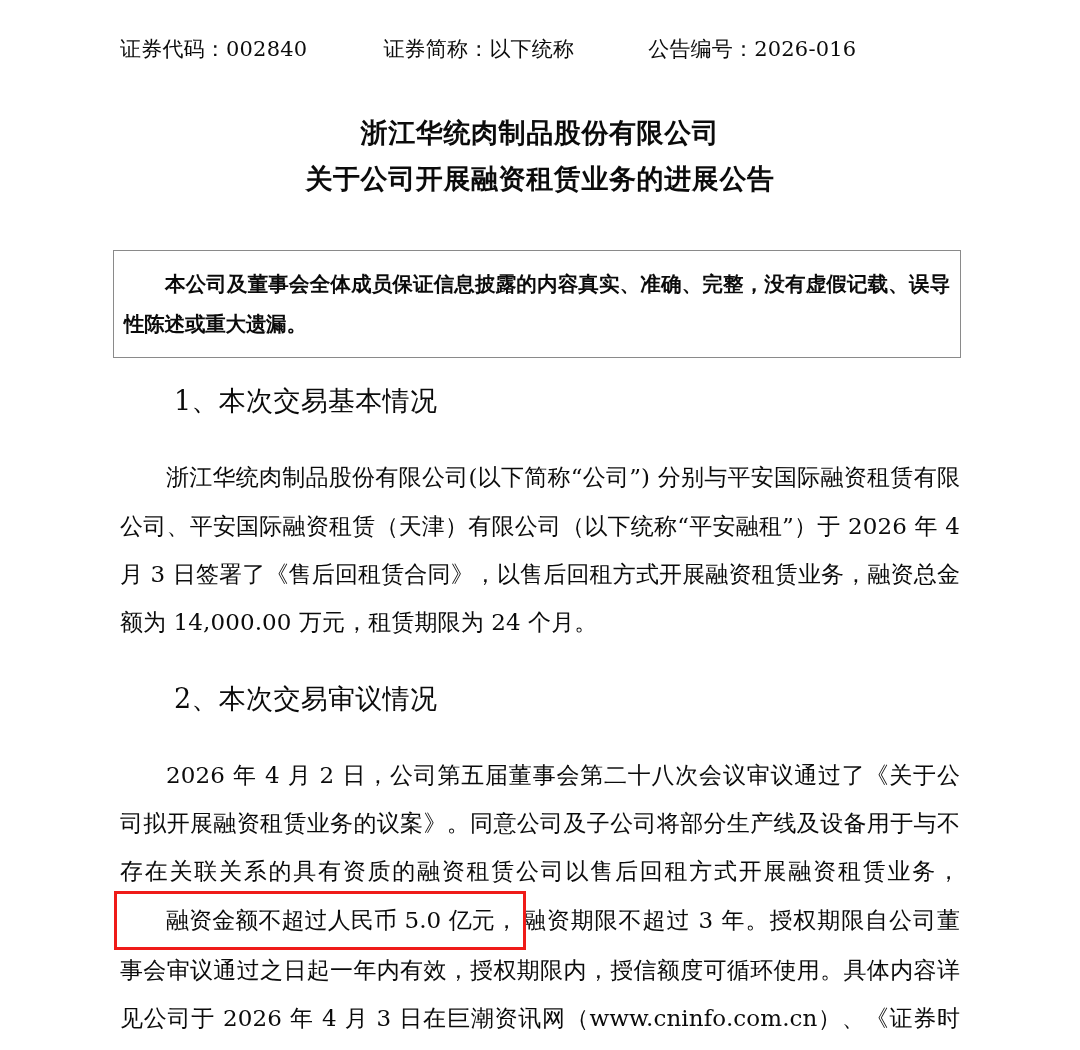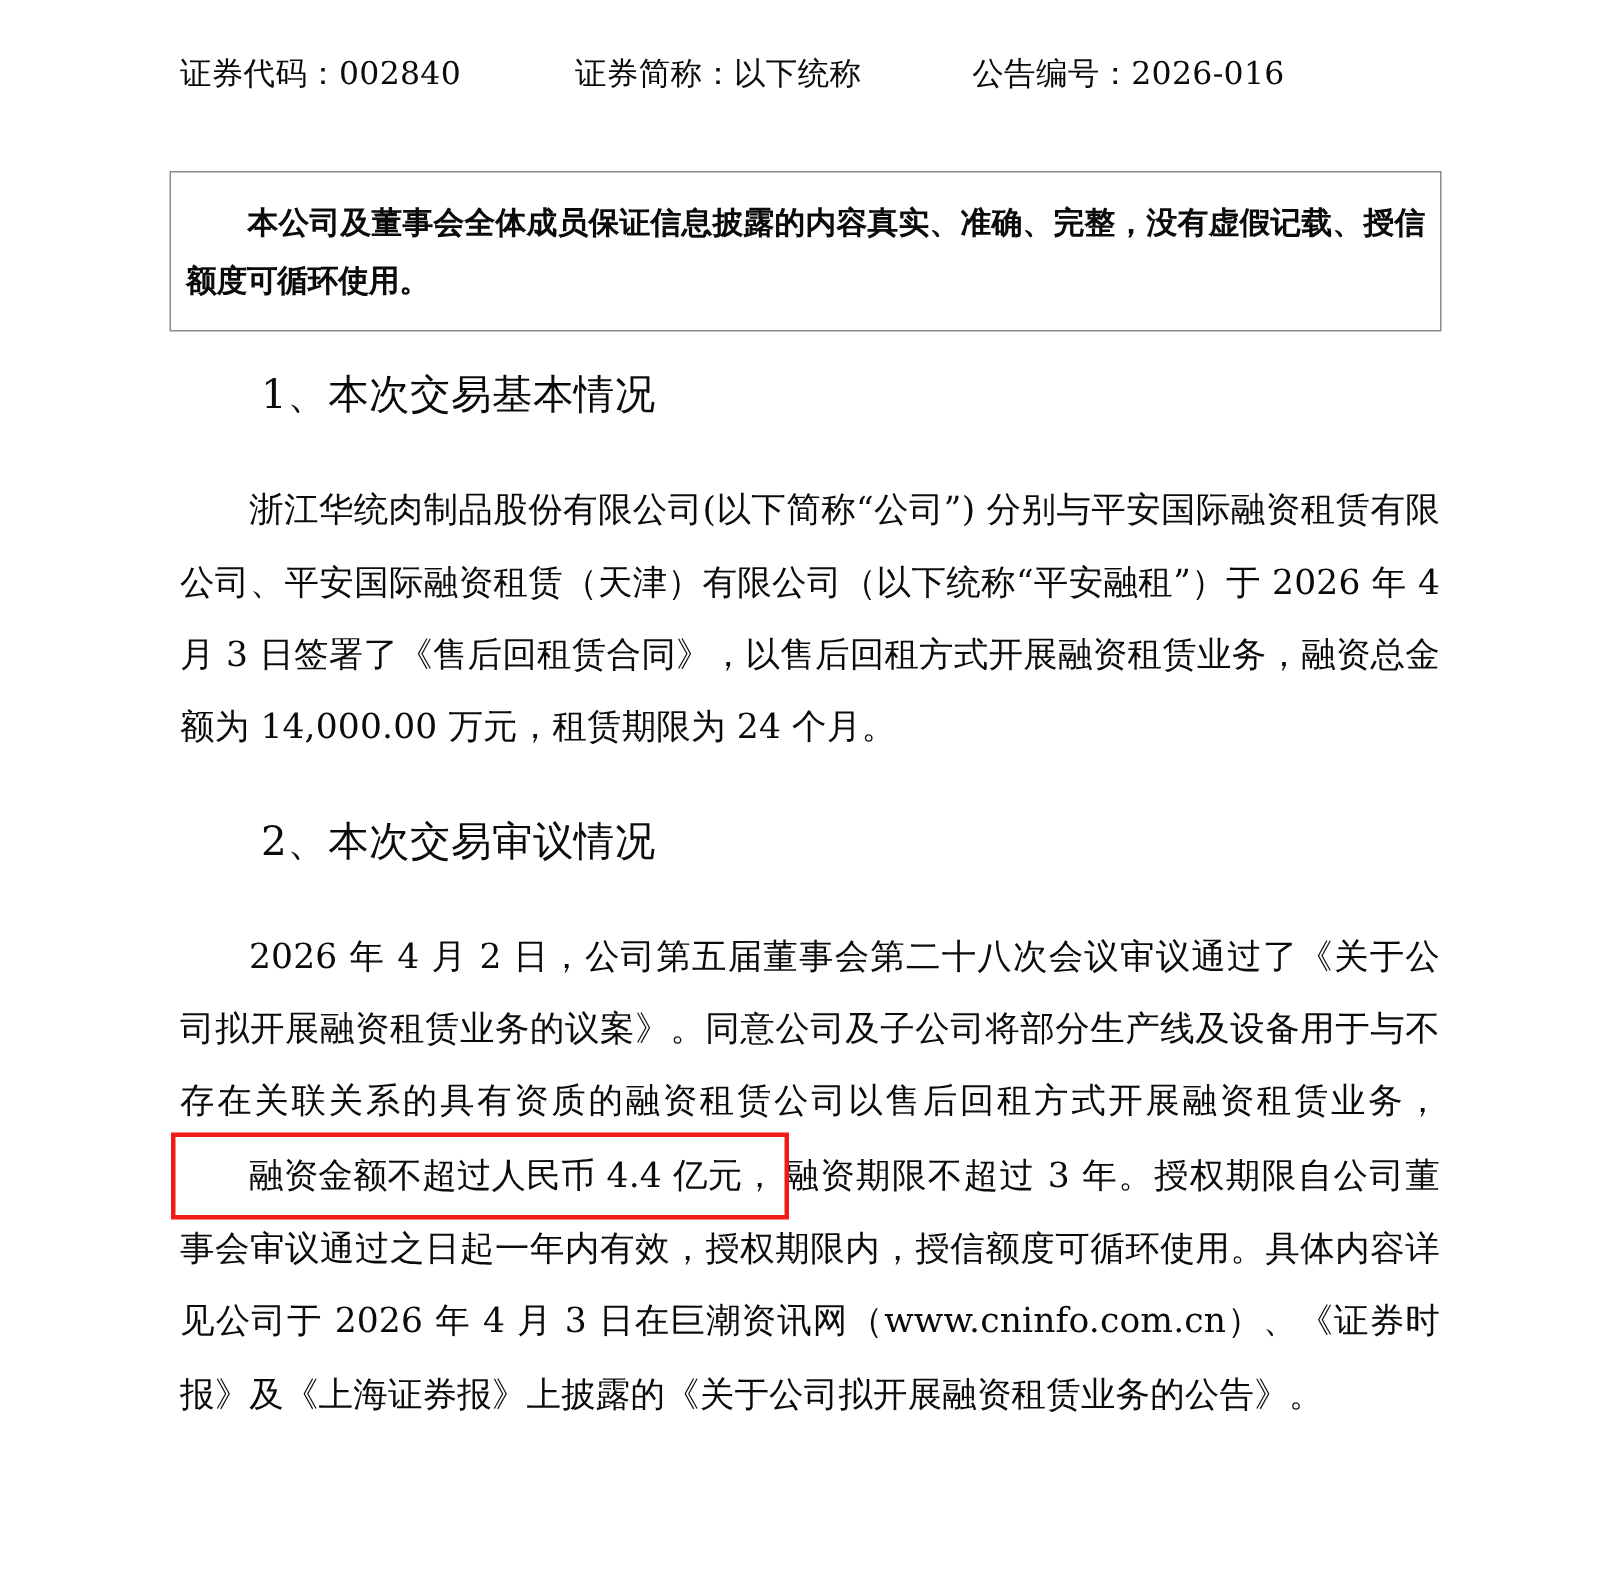--- a/index.html
+++ b/index.html
@@ -115,31 +115,35 @@
     <span class="hdr-item">证券代码：</span>
       <span class="hdr-item hdr-value">002840</span>
     <span class="hdr-gap-1"></span>
     <span class="hdr-item">证券简称：</span>
       <span class="hdr-item hdr-value">以下统称</span>
     <span class="hdr-gap-2"></span>
     <span class="hdr-item">公告编号：</span>
       <span class="hdr-item hdr-value">2026-016</span>
   </div>
 
+  <div class="title-block">
+    <div class="doc-title-line">浙江华统肉制品股份有限公司</div>
+    <div class="doc-title-line">关于公司开展融资租赁业务的进展公告</div>
+  </div>
 
   <div class="disclaimer-box" style="border-color: rgb(138, 138, 138);">
-    <div class="disclaimer-text">本公司及董事会全体成员保证信息披露的内容真实、准确、完整，没有虚假记载、授信额度可循环使用。</div>
+    <div class="disclaimer-text">本公司及董事会全体成员保证信息披露的内容真实、准确、完整，没有虚假记载、误导性陈述或重大遗漏。</div>
   </div>
 
   <div class="body-block">
 
 
     <div class="sub-heading">1、本次交易基本情况</div>
 
     <p class="para">浙江华统肉制品股份有限公司(以下简称“公司”) 分别与平安国际融资租赁有限公司、平安国际融资租赁（天津）有限公司（以下统称“平安融租”）于 2026 年 4 月 3 日签署了《售后回租赁合同》，以售后回租方式开展融资租赁业务，融资总金额为 14,000.00 万元，租赁期限为 24 个月。</p>
 
     <div class="sub-heading">2、本次交易审议情况</div>
 
-    <p class="para"><span>2026 年 4 月 2 日，公司第五届董事会第二十八次会议审议通过了《关于公司拟开展融资租赁业务的议案》。同意公司及子公司将部分生产线及设备用于与不存在关联关系的具有资质的融资租赁公司以售后回租方式开展融资租赁业务，</span><span class="highlight-clause" style="outline-color: rgb(239, 27, 24);">融资金额不超过人民币 4.4 亿元，</span><span>融资期限不超过 3 年。授权期限自公司董事会审议通过之日起一年内有效，授权期限内，授信额度可循环使用。具体内容详见公司于 2026 年 4 月 3 日在巨潮资讯网（www.cninfo.com.cn）、《证券时报》及《上海证券报》上披露的《关于公司拟开展融资租赁业务的公告》。</span></p>
+    <p class="para"><span>2026 年 4 月 2 日，公司第五届董事会第二十八次会议审议通过了《关于公司拟开展融资租赁业务的议案》。同意公司及子公司将部分生产线及设备用于与不存在关联关系的具有资质的融资租赁公司以售后回租方式开展融资租赁业务，</span><span class="highlight-clause" style="outline-color: rgb(239, 27, 24);">融资金额不超过人民币 5.0 亿元，</span><span>融资期限不超过 3 年。授权期限自公司董事会审议通过之日起一年内有效，授权期限内，授信额度可循环使用。具体内容详见公司于 2026 年 4 月 3 日在巨潮资讯网（www.cninfo.com.cn）、《证券时报》及《上海证券报》上披露的《关于公司拟开展融资租赁业务的公告》。</span></p>
 
   </div>
 
 </div>
 
 </body></html>

